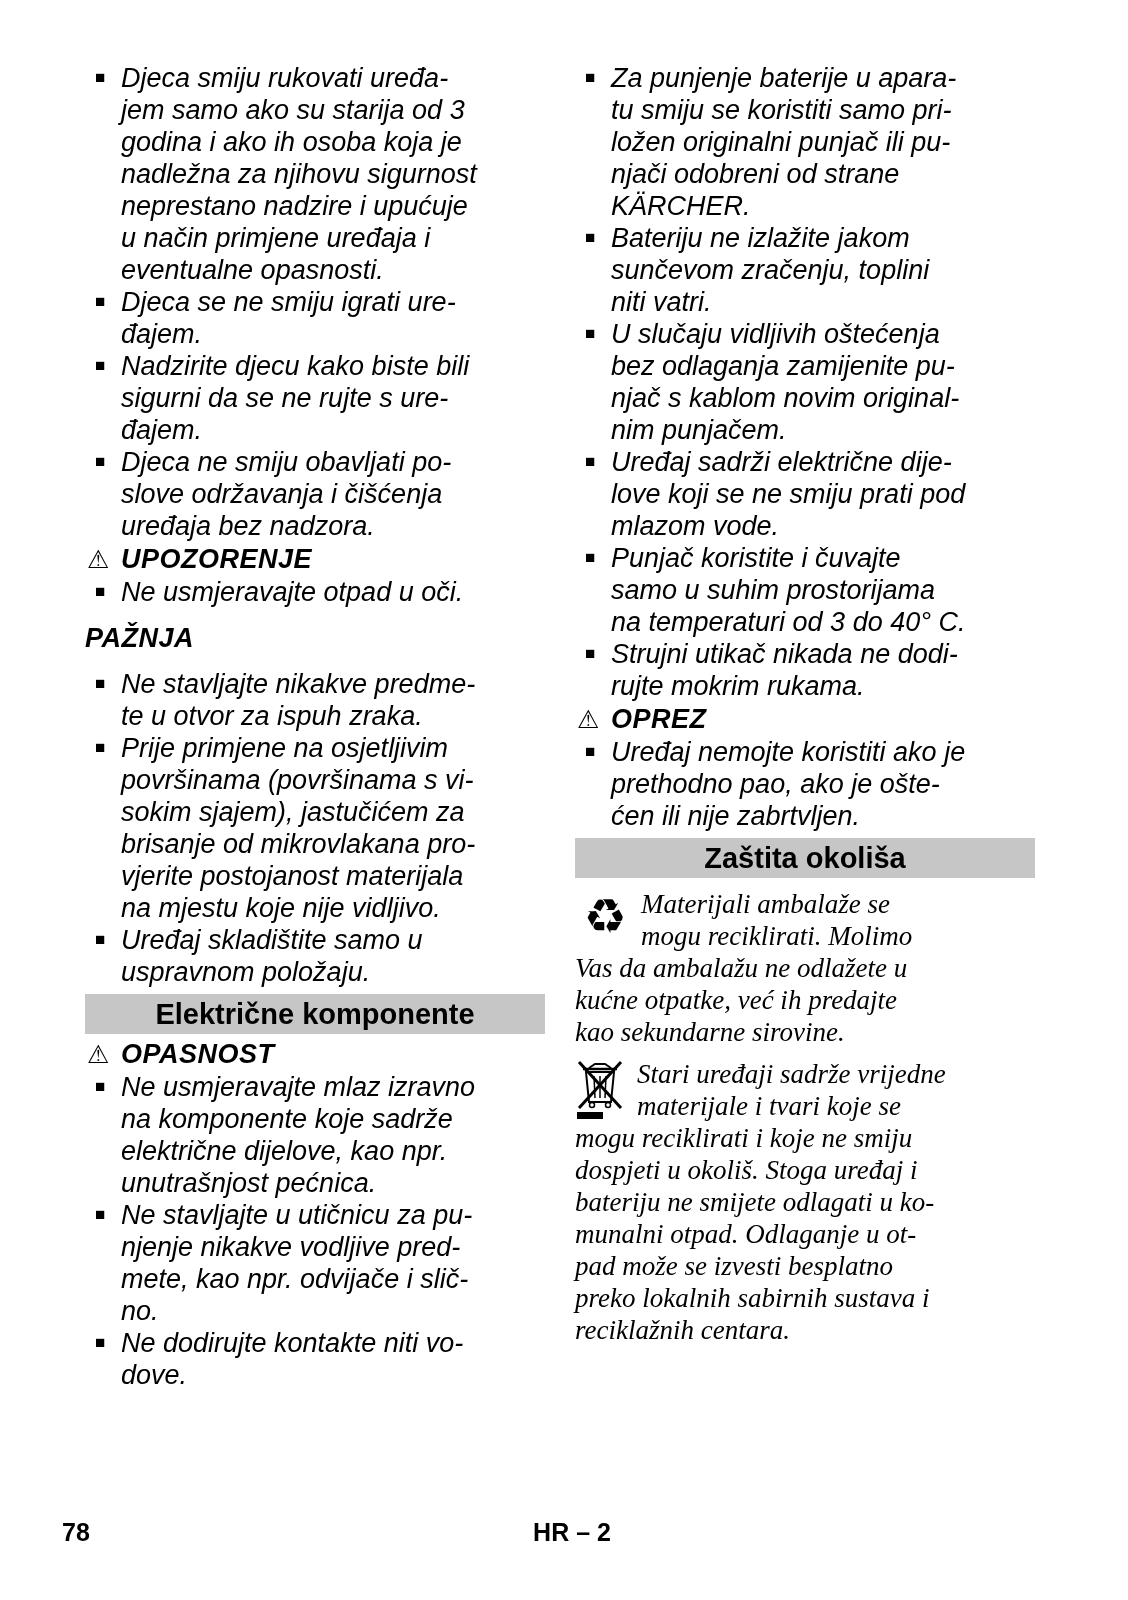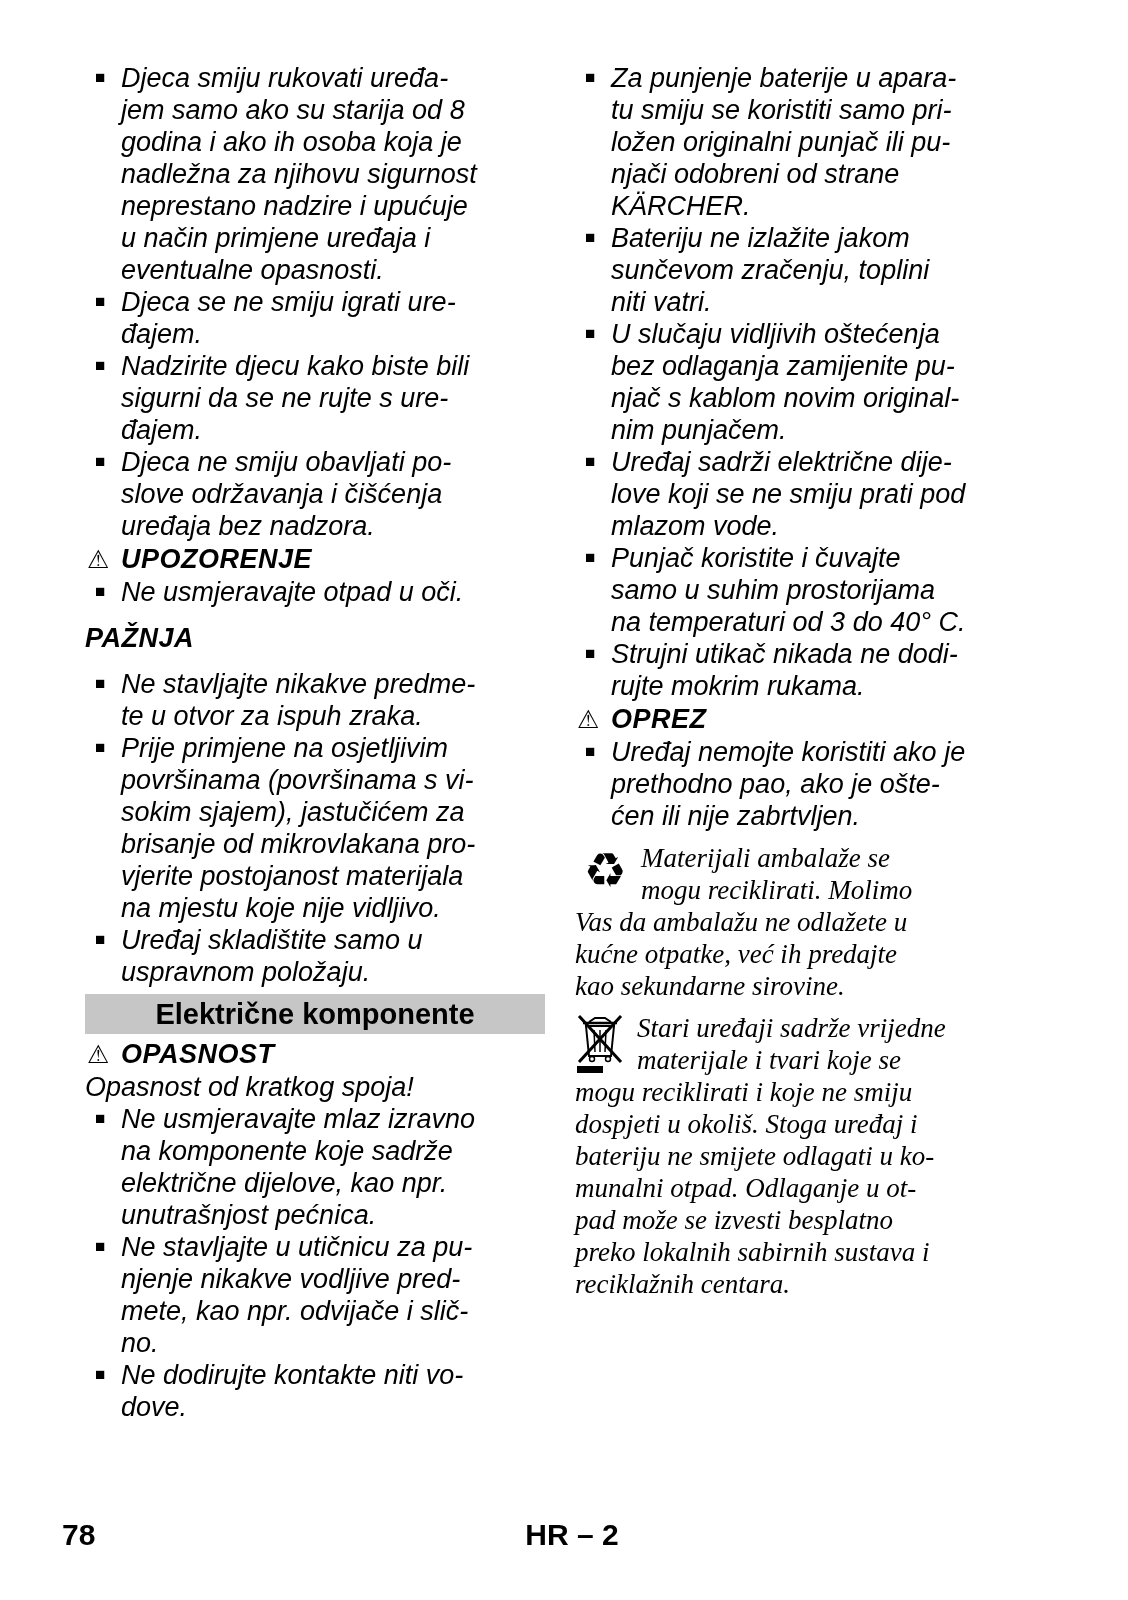--- a/index.html
+++ b/index.html
@@ -32,36 +32,36 @@
     text-align:center;margin:6px 0 4px 0;
   }
   .icon-para{margin-top:10px;}
   .ipt{white-space:pre-line;font-family:Liberation Serif, serif;}
   .recycle-icon{
     float:left;width:60px;height:60px;margin-right:6px;
     font-style:normal;font-size:48px;line-height:58px;text-align:center;
   }
   .bin-icon{float:left;width:50px;height:62px;margin-right:12px;}
   .footer{position:absolute;left:0;right:0;bottom:52px;height:30px;
-    font-style:normal;font-weight:bold;font-size:30px;padding-left:40px;}
+    font-style:normal;font-weight:bold;font-size:25px;padding-left:40px;}
   .page-num{position:absolute;left:62px;top:0;}
   .page-code{position:absolute;left:50%;transform:translateX(-50%);top:0;margin-left:8px;}
 </style>
 </head>
 <body>
 
 <div class="page">
   <div class="columns">
 
     <div class="col">
 
       <div class="bullet-item">
         <span class="bullet">■</span>
         <span class="btext">Djeca smiju rukovati uređa-
-jem samo ako su starija od 8
+jem samo ako su starija od 3
 godina i ako ih osoba koja je
 nadležna za njihovu sigurnost
 neprestano nadzire i upućuje
 u način primjene uređaja i
 eventualne opasnosti.</span>
       </div>
       <div class="bullet-item">
         <span class="bullet">■</span>
         <span class="btext">Djeca se ne smiju igrati ure-
 đajem.</span>
@@ -111,21 +111,20 @@
 uspravnom položaju.</span>
       </div>
 
       <div class="section-header">Električne komponente</div>
 
       <div class="warn-heading">
         <span class="warn-icon">⚠</span>
         <span class="warn-text">OPASNOST</span>
       </div>
 
-      <div class="para">Opasnost od kratkog spoja!</div>
 
       <div class="bullet-item">
         <span class="bullet">■</span>
         <span class="btext">Ne usmjeravajte mlaz izravno
 na komponente koje sadrže
 električne dijelove, kao npr.
 unutrašnjost pećnica.</span>
       </div>
       <div class="bullet-item">
         <span class="bullet">■</span>
@@ -188,20 +187,21 @@
         <span class="warn-text">OPREZ</span>
       </div>
 
       <div class="bullet-item">
         <span class="bullet">■</span>
         <span class="btext">Uređaj nemojte koristiti ako je
 prethodno pao, ako je ošte-
 ćen ili nije zabrtvljen.</span>
       </div>
 
+      <div class="section-header">Zaštita okoliša</div>
 
       <div class="icon-para">
         <span class="recycle-icon">♻</span>
         <span class="ipt">Materijali ambalaže se
 mogu reciklirati. Molimo
 Vas da ambalažu ne odlažete u
 kućne otpatke, već ih predajte
 kao sekundarne sirovine.</span>
       </div>
 

